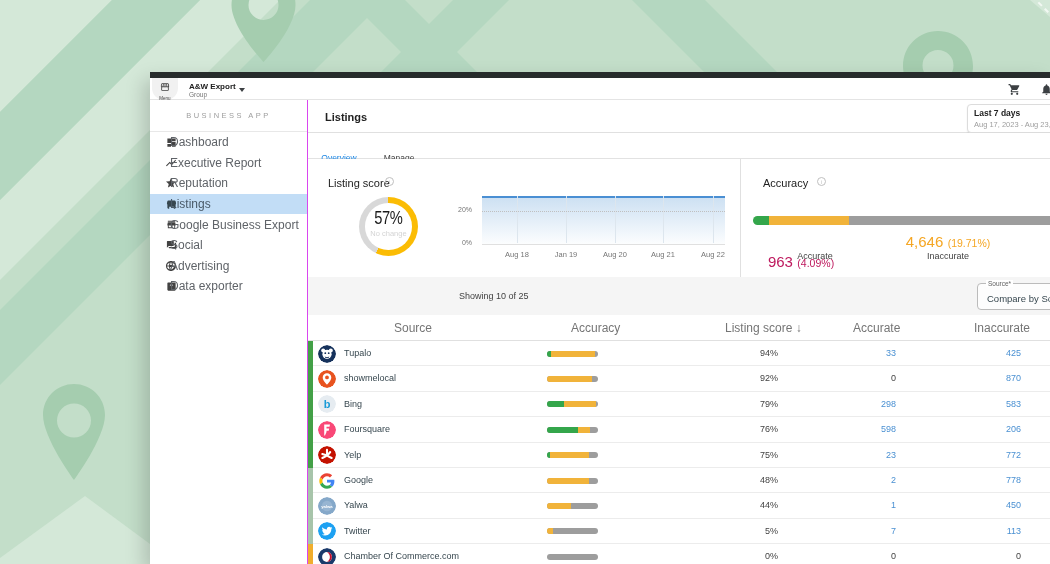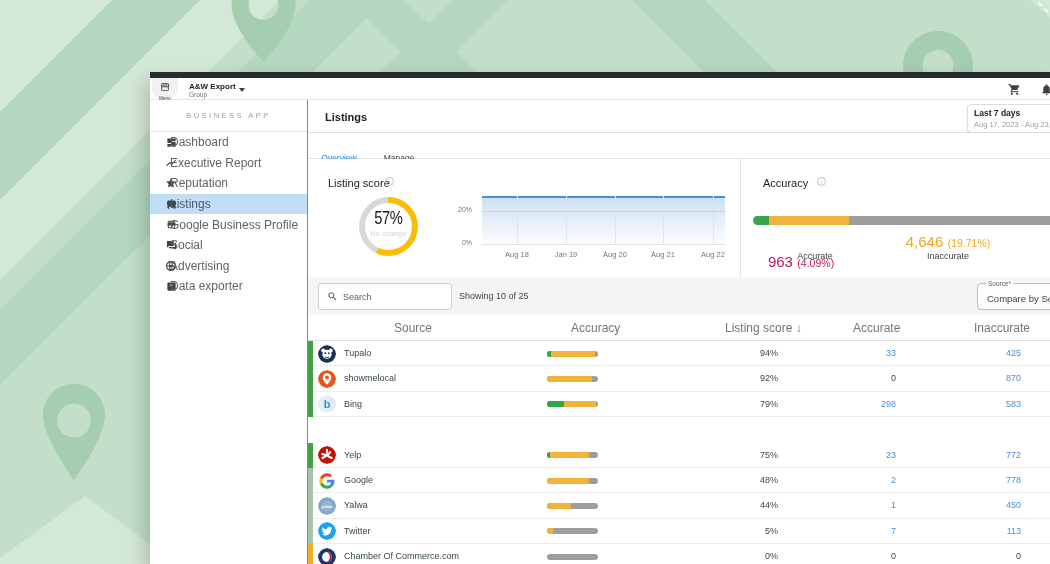--- a/index.html
+++ b/index.html
@@ -156,21 +156,21 @@
           </svg>
         </span>
         <span class="mtxt">Listings</span>
       </div>
     <div class="mitem">
         <span class="mico">
           <svg width="11" height="11" viewBox="0 0 24 24">
             <path fill="#424242" d="M20 4H4v2h16V4zm1 10v-2l-1-5H4l-1 5v2h1v6h10v-6h4v6h2v-6h1zm-9 4H6v-4h6v4z"></path>
           </svg>
         </span>
-        <span class="mtxt">Google Business Profile</span>
+        <span class="mtxt">Google Business Export</span>
       </div>
     <div class="mitem">
         <span class="mico">
           <svg width="11" height="11" viewBox="0 0 24 24">
             <path fill="#424242" d="M21 6h-2v9H6v2c0 .55.45 1 1 1h11l4 4V7c0-.55-.45-1-1-1zm-4 6V3c0-.55-.45-1-1-1H3c-.55 0-1 .45-1 1v14l4-4h10c.55 0 1-.45 1-1z"></path>
           </svg>
         </span>
         <span class="mtxt">Social</span>
       </div>
     <div class="mitem">
@@ -231,26 +231,20 @@
         <div class="chxl" style="left:198px;">Aug 21</div>
         <div class="chxl" style="left:248px;">Aug 22</div>
       </div>
       <div id="accbar"><span class="ab g"></span><span class="ab y"></span><span class="ab gr"></span></div>
       <div class="accnum" style="left:423px;color:#be185d;margin-top:20px;"><span class="big">963</span> <span class="sm">(4.09%)</span></div>
       <div class="acclbl" style="left:437px;">Accurate</div>
       <div class="accnum" style="left:570px;color:#f5a623;"><span class="big">4,646</span> <span class="sm">(19.71%)</span></div>
       <div class="acclbl" style="left:570px;">Inaccurate</div>
     </div>
     <div id="toolbar">
-      <div id="search">
-          <svg width="11" height="11" viewBox="0 0 24 24" style="margin:0 5px 0 8px">
-            <path fill="#424242" d="M15.5 14h-.79l-.28-.27C15.41 12.59 16 11.11 16 9.5 16 5.91 13.09 3 9.5 3S3 5.91 3 9.5 5.91 16 9.5 16c1.61 0 3.09-.59 4.23-1.57l.27.28v.79l5 4.99L20.49 19l-4.99-5zm-6 0C7.01 14 5 11.99 5 9.5S7.01 5 9.5 5 14 7.01 14 9.5 11.99 14 9.5 14z"></path>
-          </svg>
-          <span>Search</span>
-        </div>
       <div id="showing">Showing 10 of 25</div>
       <div id="srcsel">
           <div class="sslbl">Source*</div>
           <div class="sstxt">Compare by Sour</div>
         </div>
     </div>
     <div id="table">
       <div id="thead">
         <span class="th" style="left:86px;width:60px;">Source</span>
         <span class="th" style="left:263px;width:60px;">Accuracy</span>
@@ -292,20 +286,32 @@
         <div class="sico"><svg width="18" height="18" viewBox="0 0 18 18">
               <circle cx="9" cy="9" r="9" fill="#e6ecf1"></circle>
               <text x="9" y="13" text-anchor="middle" font-family="Liberation Sans" font-size="11" font-weight="bold" fill="#1a9bd7">b</text>
             </svg></div>
         <div class="sname">Bing</div>
         <div class="rbar"><span class="rg" style="width:17px"></span><span class="ry" style="width:32px"></span></div>
         <span class="tnum c1">79%</span>
         <span class="tnum c2 blue">298</span>
         <span class="tnum c3 blue">583</span>
       </div>
+      <div class="trow" style="top:102.19999999999999px;">
+        <div class="strip" style="background:#43a047;"></div>
+        <div class="sico"><svg width="18" height="18" viewBox="0 0 18 18">
+              <circle cx="9" cy="9" r="9" fill="#f94877"></circle>
+              <path fill="#fff" d="M6.2 3.5 L12 3.5 L11.5 5.7 L8.5 5.7 L8.5 7.5 L11.2 7.5 L10.7 9.7 L8.5 9.7 L8.5 11 L7 14.5 L6.2 14.5 Z"></path>
+            </svg></div>
+        <div class="sname">Foursquare</div>
+        <div class="rbar"><span class="rg" style="width:31px"></span><span class="ry" style="width:12px"></span></div>
+        <span class="tnum c1">76%</span>
+        <span class="tnum c2 blue">598</span>
+        <span class="tnum c3 blue">206</span>
+      </div>
       <div class="trow" style="top:127.6px;">
         <div class="strip" style="background:#43a047;"></div>
         <div class="sico"><svg width="18" height="18" viewBox="0 0 18 18">
               <circle cx="9" cy="9" r="9" fill="#c41200"></circle>
               <g stroke="#fff" stroke-width="2.1" stroke-linecap="round">
                 <line x1="9" y1="8.3" x2="9" y2="3.9"></line>
                 <line x1="8.1" y1="10.1" x2="4.4" y2="12"></line>
                 <line x1="9.9" y1="10.1" x2="13.6" y2="12"></line>
                 <line x1="8.3" y1="9.2" x2="4.3" y2="8"></line>
                 <line x1="9.7" y1="9.2" x2="12.2" y2="6"></line>

